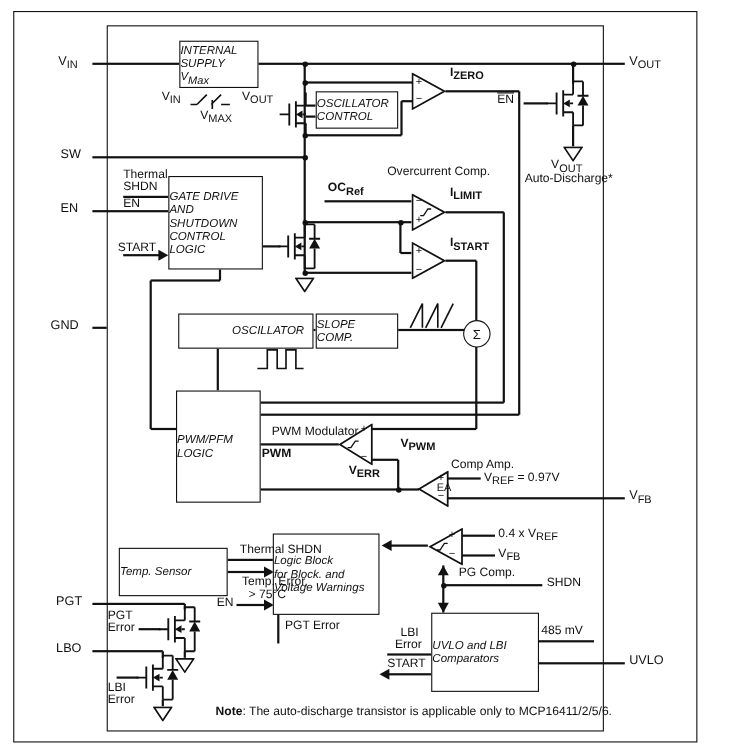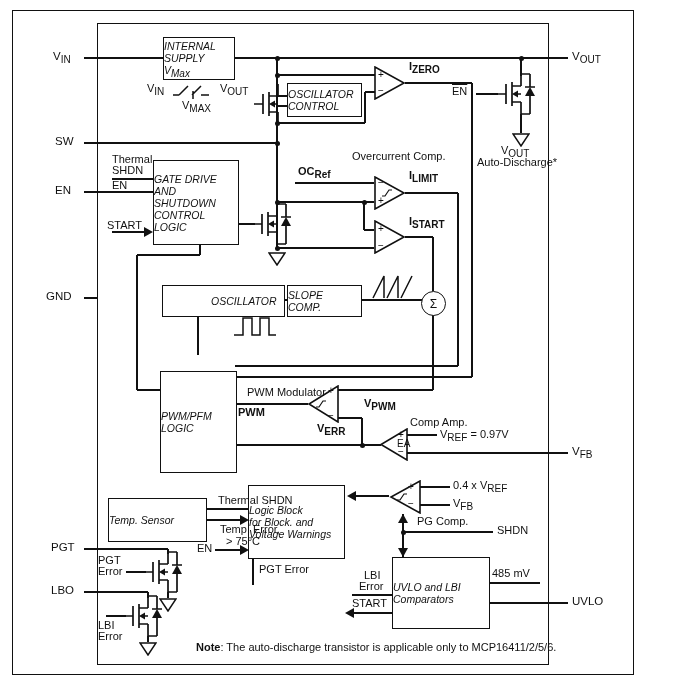--- a/index.html
+++ b/index.html
@@ -141,21 +141,21 @@
 
   <div class="box" style="left:162px;top:285px;width:73px;height:30px;padding-left:48px;">
     <span>OSCILLATOR</span>
   </div>
 
   <div class="box" style="left:287px;top:285px;width:73px;height:30px;">
     <span>SLOPE</span>
     <span>COMP.</span>
   </div>
 
-  <div class="box" style="left:160px;top:355px;width:75px;height:100px;margin-top:16px;">
+  <div class="box" style="left:160px;top:355px;width:75px;height:100px;">
     <span>PWM/PFM</span>
     <span>LOGIC</span>
   </div>
 
   <div class="box" style="left:248px;top:485px;width:95px;height:72px;">
     <span>Logic Block</span>
     <span>for Block. and</span>
     <span>Voltage Warnings</span>
   </div>
 

